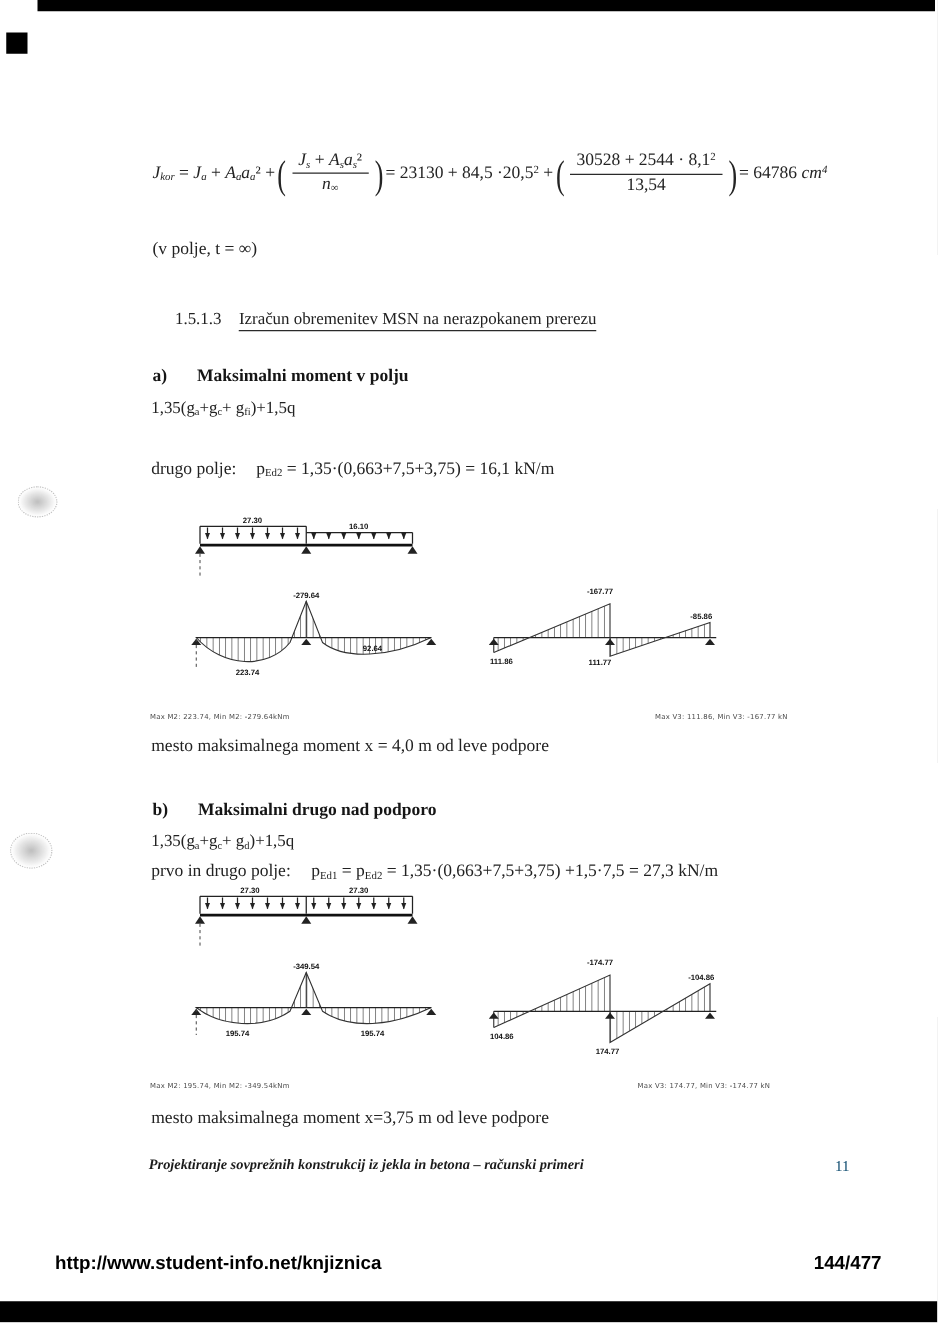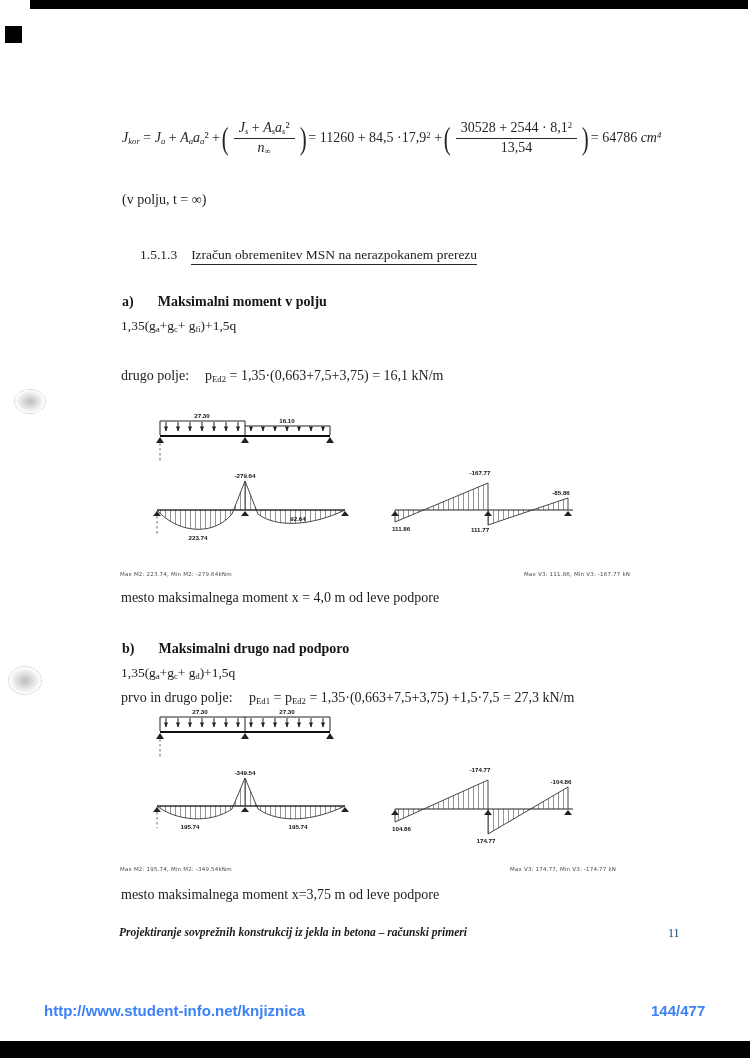--- a/index.html
+++ b/index.html
@@ -21,21 +21,21 @@
   .underline{border-bottom:1px solid #2a2a2a;padding-bottom:1px;}
   .row{display:flex;align-items:baseline;}
   .eq{display:flex;align-items:center;font-size:14px;color:#242424;}
   .frac{display:inline-flex;flex-direction:column;align-items:center;line-height:1.2;margin:0 3px;justify-content:flex-end;}
   .frac .num{border-bottom:1px solid #2a2a2a;padding:0 5px 1px;}
   .frac .den{padding-top:1px;}
   .bigp{font-size:32px;font-weight:300;line-height:0.9;transform:scaleX(.65);color:#242424;}
   .caption{font-size:5.5px;letter-spacing:.2px;color:#4a4a4a;font-family:"DejaVu Sans",sans-serif;white-space:nowrap;}
   .footer-title{font-size:11.5px;font-weight:bold;font-style:italic;color:#1b1b1b;}
   .footer-page{font-size:12px;color:#0c4a6e;}
-  .urlbar{font-family:"Liberation Sans",sans-serif;font-weight:bold;font-size:15px;color:#3b82f6;}
+  .urlbar{font-family:"Liberation Sans",sans-serif;font-weight:bold;font-size:15px;color:#000000;}
   
   svg text{font-family:"Liberation Sans",sans-serif;font-size:6.2px;font-weight:bold;fill:#111;}
   .ln{stroke:#222;stroke-width:1;fill:none;}
   .thin{stroke:#333;stroke-width:.9;fill:none;}
   .beam{stroke:#101010;stroke-width:2.2;}
   .dash{stroke:#444;stroke-width:.8;stroke-dasharray:2.5 2.5;}
   .tri{fill:#222;}
 </style>
 </head>
 <body>
@@ -60,30 +60,30 @@
   <div class="abs stamp" style="left:8px;top:666px;width:32px;height:27px;"></div>
 
   <div class="abs eq" style="left:122px;top:120px;">
     <span><span class="it">J</span><span class="sub it">kor</span><span> = </span><span class="it">J</span><span class="sub it">a</span><span> + </span><span class="it">A</span><span class="sub it">a</span><span class="it">a</span><span class="sub it">a</span><span>²</span><span> + </span></span>
     <span class="bigp">(</span>
     <span class="frac">
       <span class="num"><span class="it">J</span><span class="sub it">s</span><span> + </span><span class="it">A</span><span class="sub it">s</span><span class="it">a</span><span class="sub it">s</span><span>²</span></span>
       <span class="den"><span class="it">n</span><span class="sub">∞</span></span>
     </span>
     <span class="bigp">)</span>
-    <span><span>= 11260 + 84,5 ·17,9</span><span class="sup">2</span><span> + </span></span>
+    <span><span>= 23130 + 84,5 ·20,5</span><span class="sup">2</span><span> + </span></span>
     <span class="bigp">(</span>
     <span class="frac">
       <span class="num"><span>30528 + 2544 · 8,1</span><span class="sup">2</span></span>
       <span class="den">13,54</span>
     </span>
     <span class="bigp">)</span>
     <span><span>= 64786  </span><span class="it">cm</span><span class="sup it">4</span></span>
   </div>
-  <div class="abs t14" style="left:122px;top:191px;">(v polju, t = ∞)</div>
+  <div class="abs t14" style="left:122px;top:191px;">(v polje, t = ∞)</div>
 
   <div class="abs row t13" style="left:140px;top:247px;gap:14px;">
     <span>1.5.1.3</span>
     <span class="underline">Izračun obremenitev MSN na nerazpokanem prerezu</span>
   </div>
 
   <div class="abs row t14 bold" style="left:122px;top:293px;gap:24px;">
     <span>a)</span>
     <span>Maksimalni moment v polju</span>
   </div>

